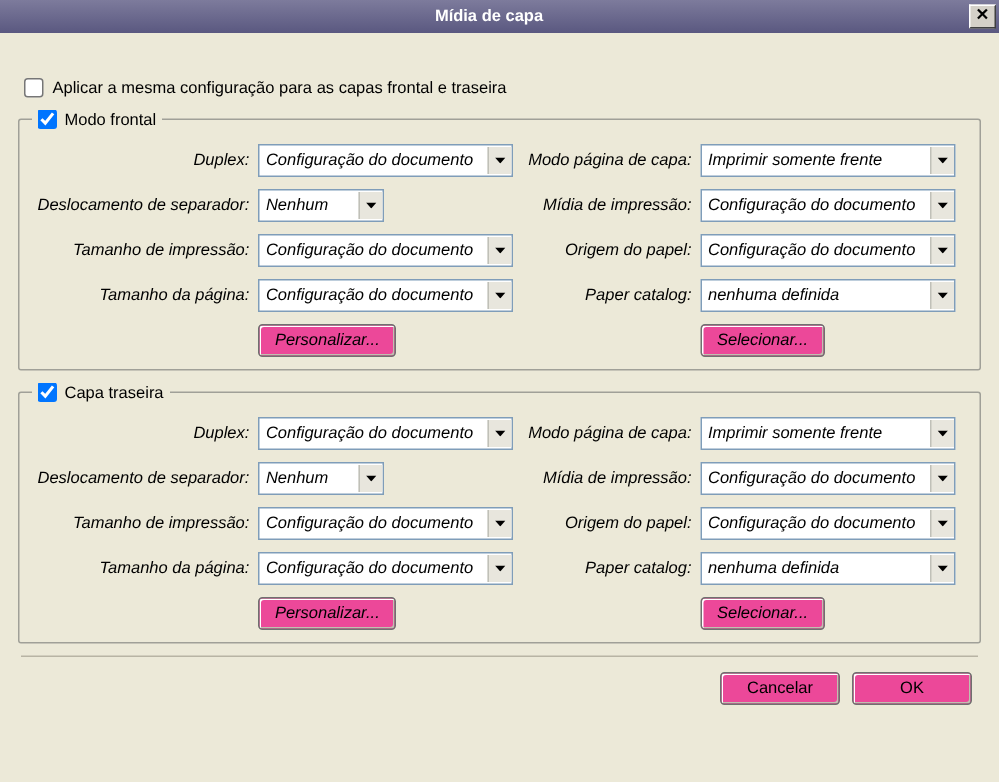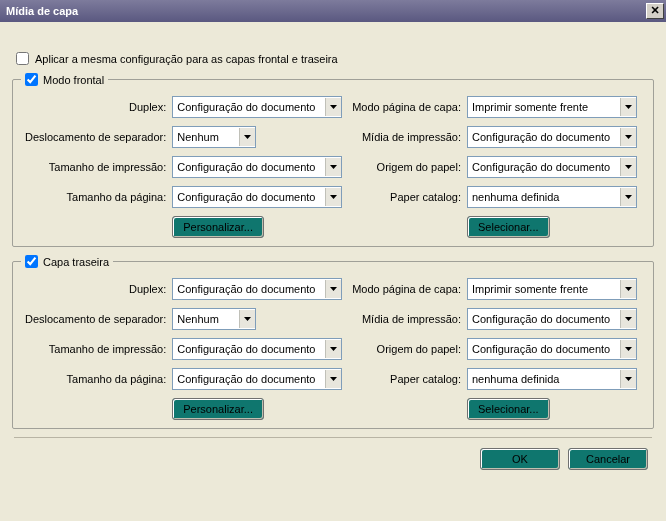--- a/index.html
+++ b/index.html
@@ -13,21 +13,21 @@
     overflow:hidden;
   }
   .titlebar {
     height:22px;
     background:linear-gradient(to bottom,#7d7b9c,#5a5880);
     color:#fff;
     display:flex; align-items:center;
     padding:0 2px 0 6px;
     font-weight:bold;
   }
-  .titlebar .title { flex:1; }
+  .titlebar .title { flex:1;text-align:center; }
   .close-btn {
     width:18px; height:16px;
     background:#d4d0c8;
     border:1px solid #fff;
     border-right-color:#404040;
     border-bottom-color:#404040;
     color:#000;
     font-family:Arial;
     font-size:11px; line-height:12px;
     text-align:center;
@@ -44,21 +44,21 @@
     border-radius:2px;
     margin:0 0 8px 0;
     padding:10px 8px 8px 8px;
     position:relative;
   }
   fieldset.group > legend {
     padding:0 4px;
   }
   fieldset.group > legend label { display:flex; align-items:center; }
   fieldset.group > legend input[type=checkbox]{ margin:0 5px 0 0; width:13px; height:13px; }
-  .cols { display:flex; }
+  .cols { display:flex;font-style:italic; }
   .col { display:grid; grid-template-columns:auto auto; row-gap:8px; column-gap:6px; align-items:center; }
   .col.left { margin-left:4px; }
   .col.right { margin-left:auto; margin-right:8px; }
   .lbl { text-align:right; white-space:nowrap; }
   .sel {
     width:170px; height:22px;
     background:#fff;
     border:1px solid #7f9db9;
     display:flex; align-items:center;
     padding:0 0 0 4px;
@@ -68,21 +68,21 @@
   .sel .arrow {
     width:16px; height:18px;
     background:#e8e6dd;
     border-left:1px solid #c0c0b8;
     display:flex; align-items:center; justify-content:center;
   }
   .sel .arrow svg { display:block; }
   .btn {
     height:22px;
     padding:0 10px;
-    background:#0f766e;
+    background:#ec4899;
     border:1px solid #707070;
     border-radius:3px;
     box-shadow:inset 1px 1px 0 #fff, inset -1px -1px 0 #c0c0b0;
     cursor:default;
     display:inline-flex; align-items:center; justify-content:center;
     font:inherit;
   }
   .btn-row { grid-column:2; }
   .sep {
     border:none; border-top:1px solid #b8b4a4;
@@ -312,20 +312,20 @@
               <span>Selecionar...</span>
             </button></div>
       </div>
     </div>
   </fieldset>
 
   <hr class="sep">
 
   <div class="footer">
     <button class="btn">
+        <span>Cancelar</span>
+      </button>
+    <button class="btn">
         <span>OK</span>
       </button>
-    <button class="btn">
-        <span>Cancelar</span>
-      </button>
   </div>
 
 </div>
 
 </body></html>

